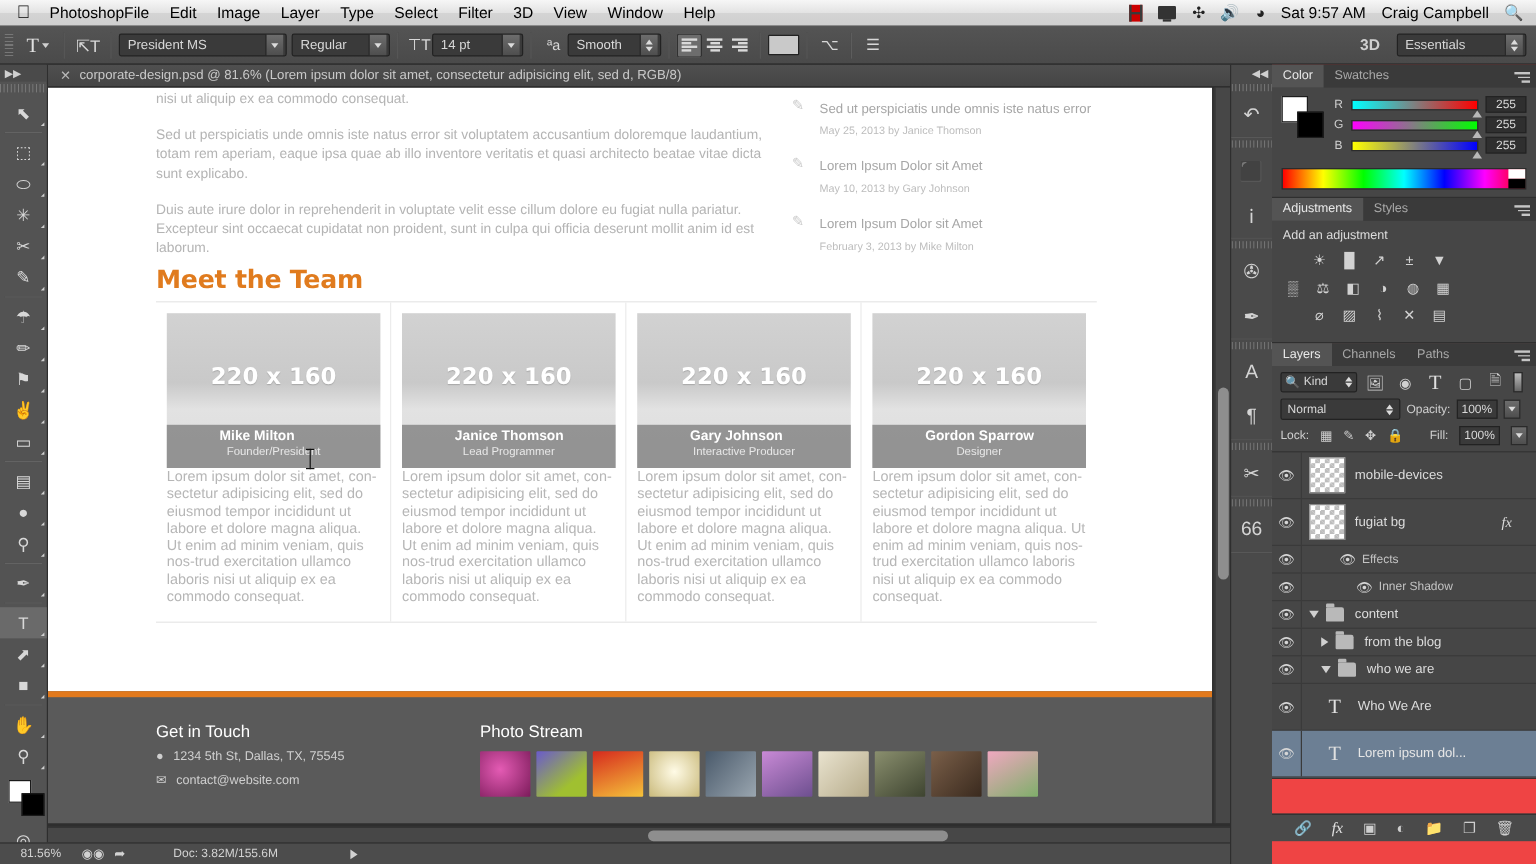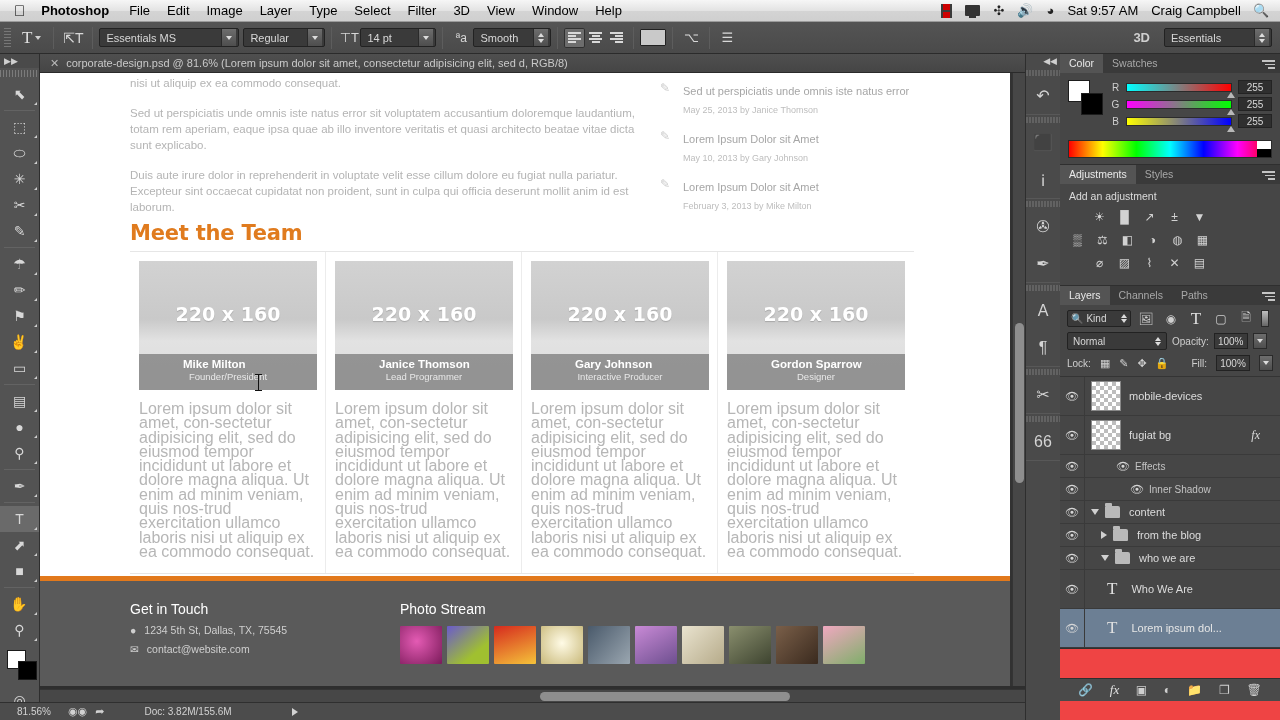--- a/index.html
+++ b/index.html
@@ -13,21 +13,21 @@
 
   
   .macbar {
     position: absolute; left:0; top:0; width:1280px; height:22px;
     background: linear-gradient(to bottom, #f6f6f6 0%, #e3e3e3 50%, #d4d4d4 51%, #cfcfcf 100%);
     border-bottom: 1px solid #9b9b9b;
     display: flex; align-items: center;
     font-size: 13px; color: #000;
   }
   .apple-logo { margin-left: 14px; margin-right: 16px; font-size: 15px; line-height: 1; }
-  .mac-app-name { font-weight: bold; margin-right: 20px; font-size: 13px;}
+  .mac-app-name { font-weight: normal; margin-right: 0; font-size: 13px;}
   .mac-menu-item { margin-right: 17px; font-size: 13px; }
   .macbar-right { margin-left:auto; display:flex; align-items:center; gap:13px; padding-right:10px;}
   .mb-icon { font-size: 13px; color:#222; display:flex; align-items:center;}
   .mb-text { font-size: 13px; color:#000; }
   .film-icon {
     width: 11px; height: 14px; background: #cc0000;
     border-left: 2px solid #3a3a3a; border-right: 2px solid #3a3a3a;
     position: relative;
   }
   .film-icon:after{content:"";position:absolute;left:-1px;right:-1px;top:6px;height:2px;background:#3a3a3a;}
@@ -125,21 +125,21 @@
     color:#fff;font-weight:bold;font-size:19px;font-family:"DejaVu Sans",sans-serif;
     text-shadow:0 1px 1px rgba(0,0,0,.18);
     padding-bottom:24px;
   }
   .thumb-cap{
     position:absolute;left:0;right:0;bottom:0;height:36px;background:rgba(130,130,130,.82);
     padding:3px 8px;color:#fff;
   }
   .cap-name{ font-size:11.5px;font-weight:bold;line-height:14px;padding-left:36px;}
   .cap-role{ font-size:9.5px;color:#e8e8e8;line-height:12px;text-align:center;}
-  .team-desc{ color:#b6b6b6;font-size:16px;line-height:14.3px;padding:12px 0 14px 0;}
+  .team-desc{ color:#b6b6b6;font-size:12px;line-height:14.3px;padding:0 0 14px 0;}
   .footer{
     position:absolute;left:0;bottom:0;width:970px;height:110px;background:#5a5a5a;border-top:5px solid #e2791c;
   }
   .foot-h{ color:#fff;font-size:14px; }
   .foot-line{ display:flex;align-items:center;gap:8px;color:#cfcfcf;font-size:10.5px;margin-top:7px;}
   .photo-grid{ display:flex;gap:5px;margin-top:9px; }
   .ph{ width:42px;height:38px;border-radius:1px; }
   .text-cursor{
     position:absolute;width:1px;height:17px;background:#111;left:218px;top:301px;
   }
@@ -272,21 +272,21 @@
 <div class="optbar">
   <div class="grip"></div>
   <div class="tool-preset">
     <span class="tbig">T</span>
     <span class="caret-sm"></span>
   </div>
   <div class="sep-v"></div>
   <div style="width:26px;display:flex;align-items:center;justify-content:center;color:#d8d8d8;font-size:14px;">⇱T</div>
   <div class="sep-v"></div>
   <div class="ps-select" style="width:140px;">
-    <span>Essentials MS</span>
+    <span>President MS</span>
     <span class="arrow-box"></span>
   </div>
   <div style="width:4px"></div>
   <div class="ps-select" style="width:82px;">
     <span>Regular</span>
     <span class="arrow-box"></span>
   </div>
   <div class="sep-v"></div>
   <div style="width:22px;display:flex;align-items:center;justify-content:center;color:#d8d8d8;font-size:13px;">⊤T</div>
   <div class="ps-select" style="width:76px;">

